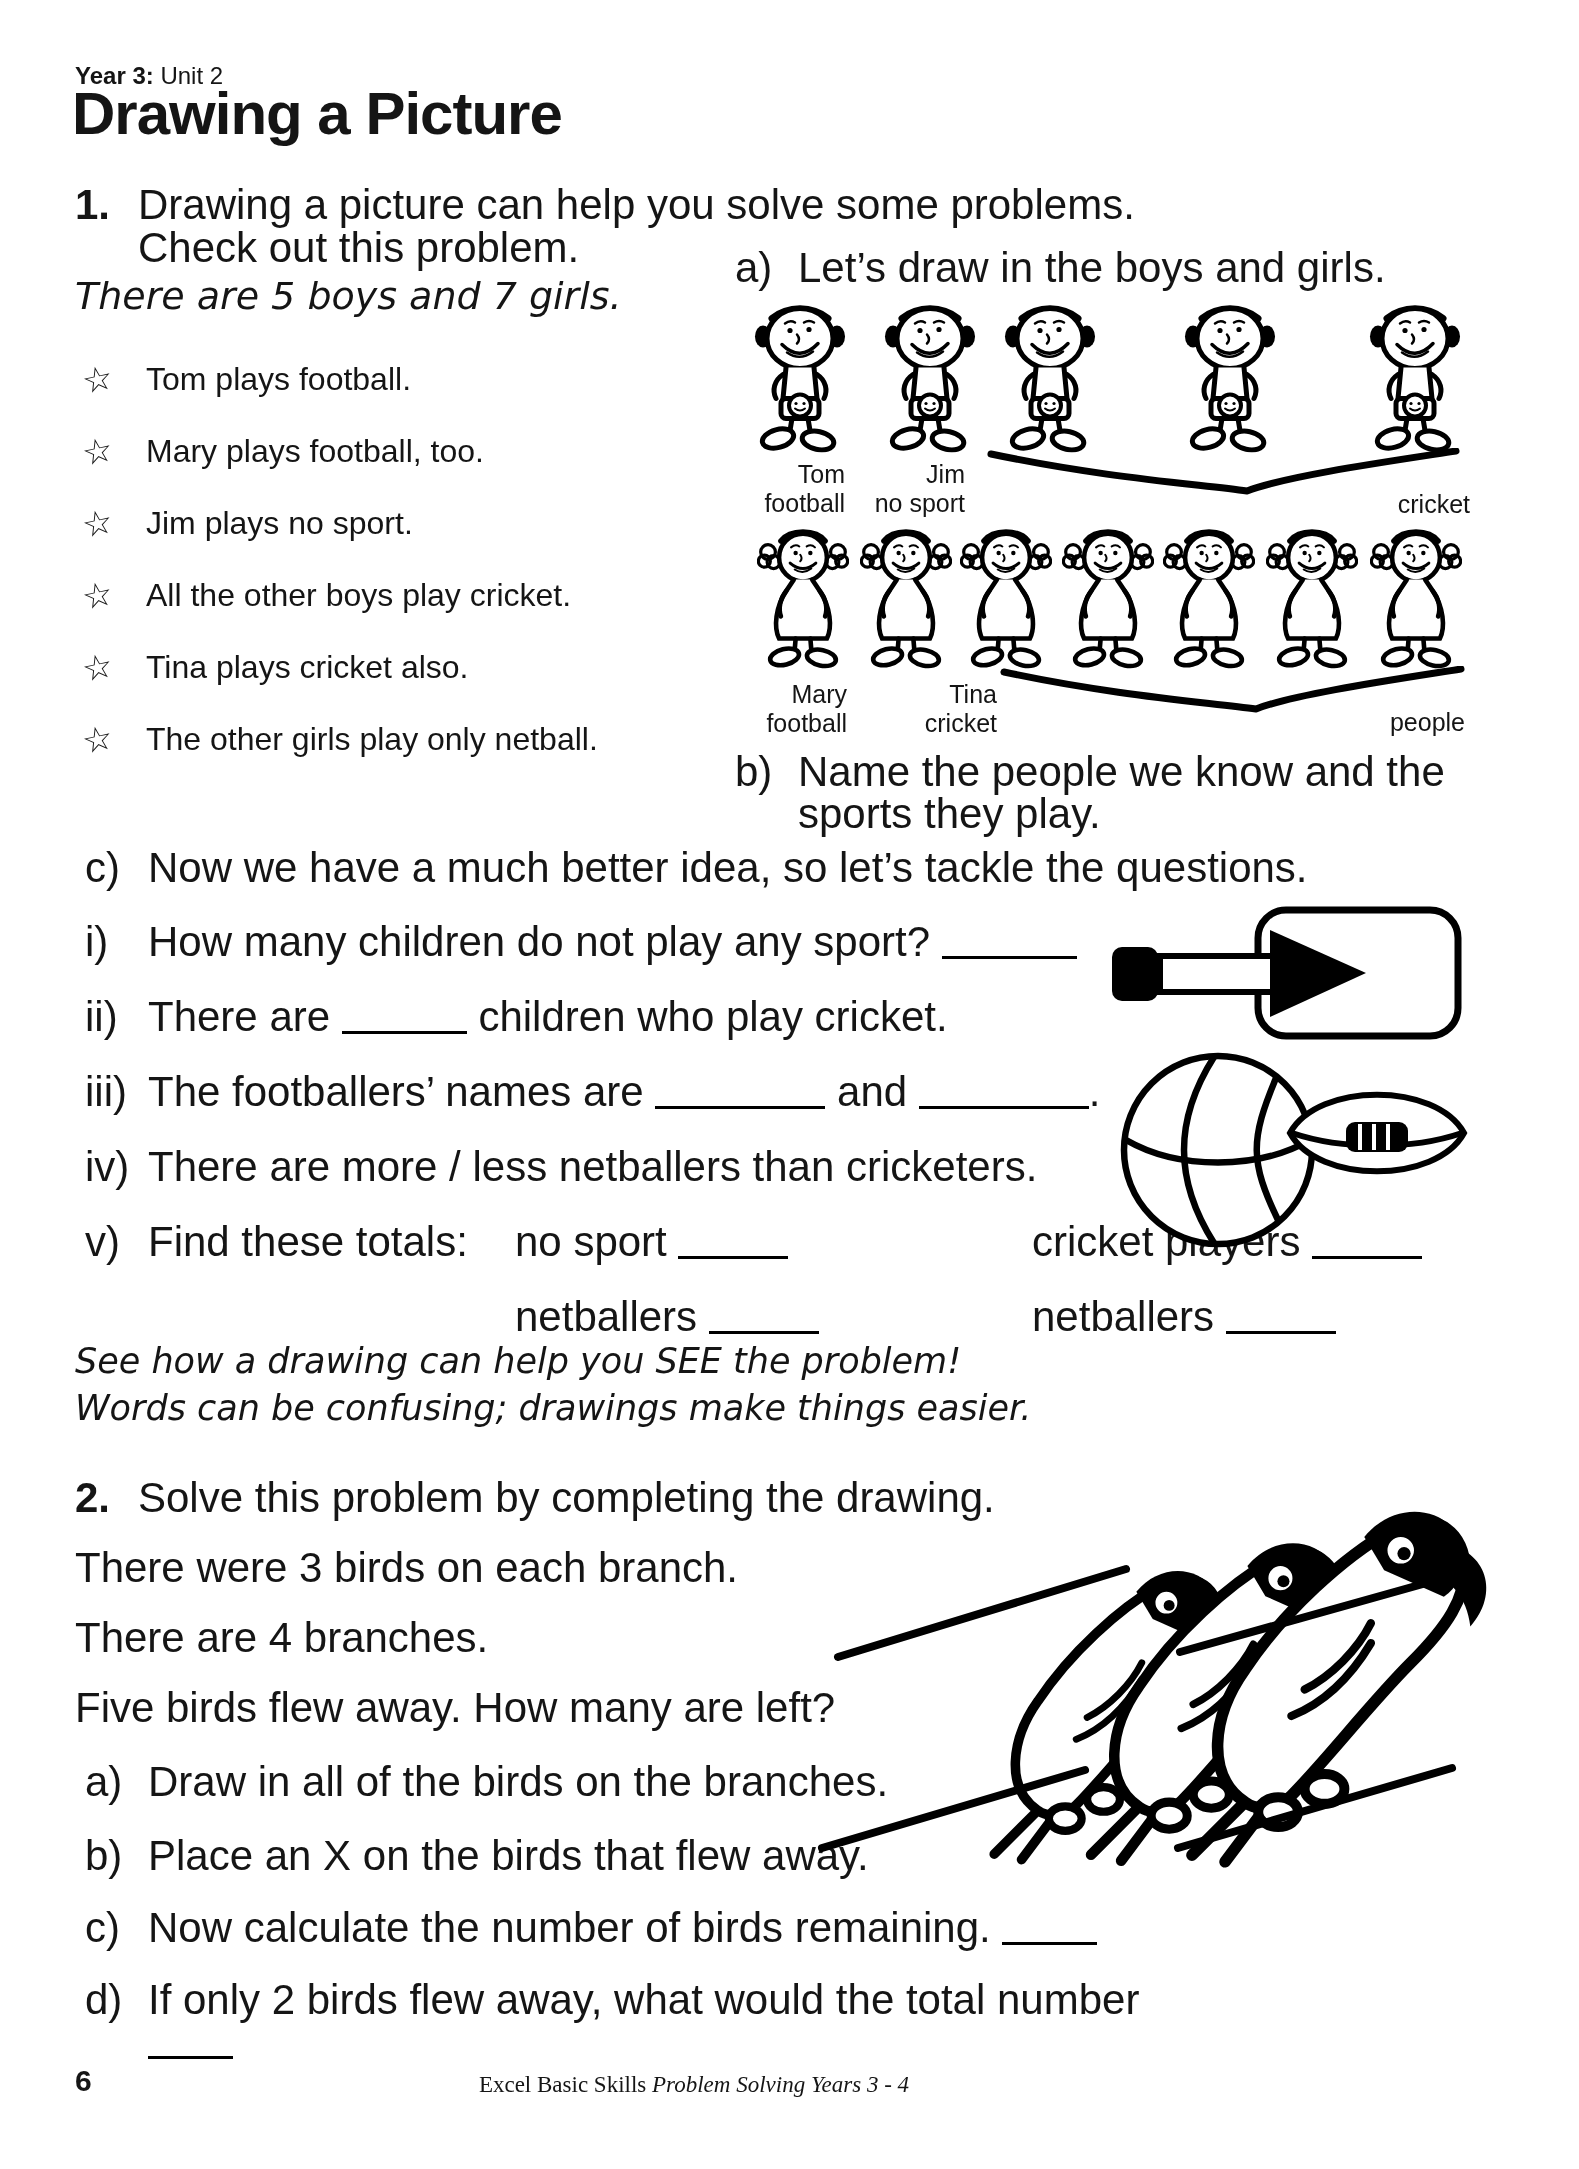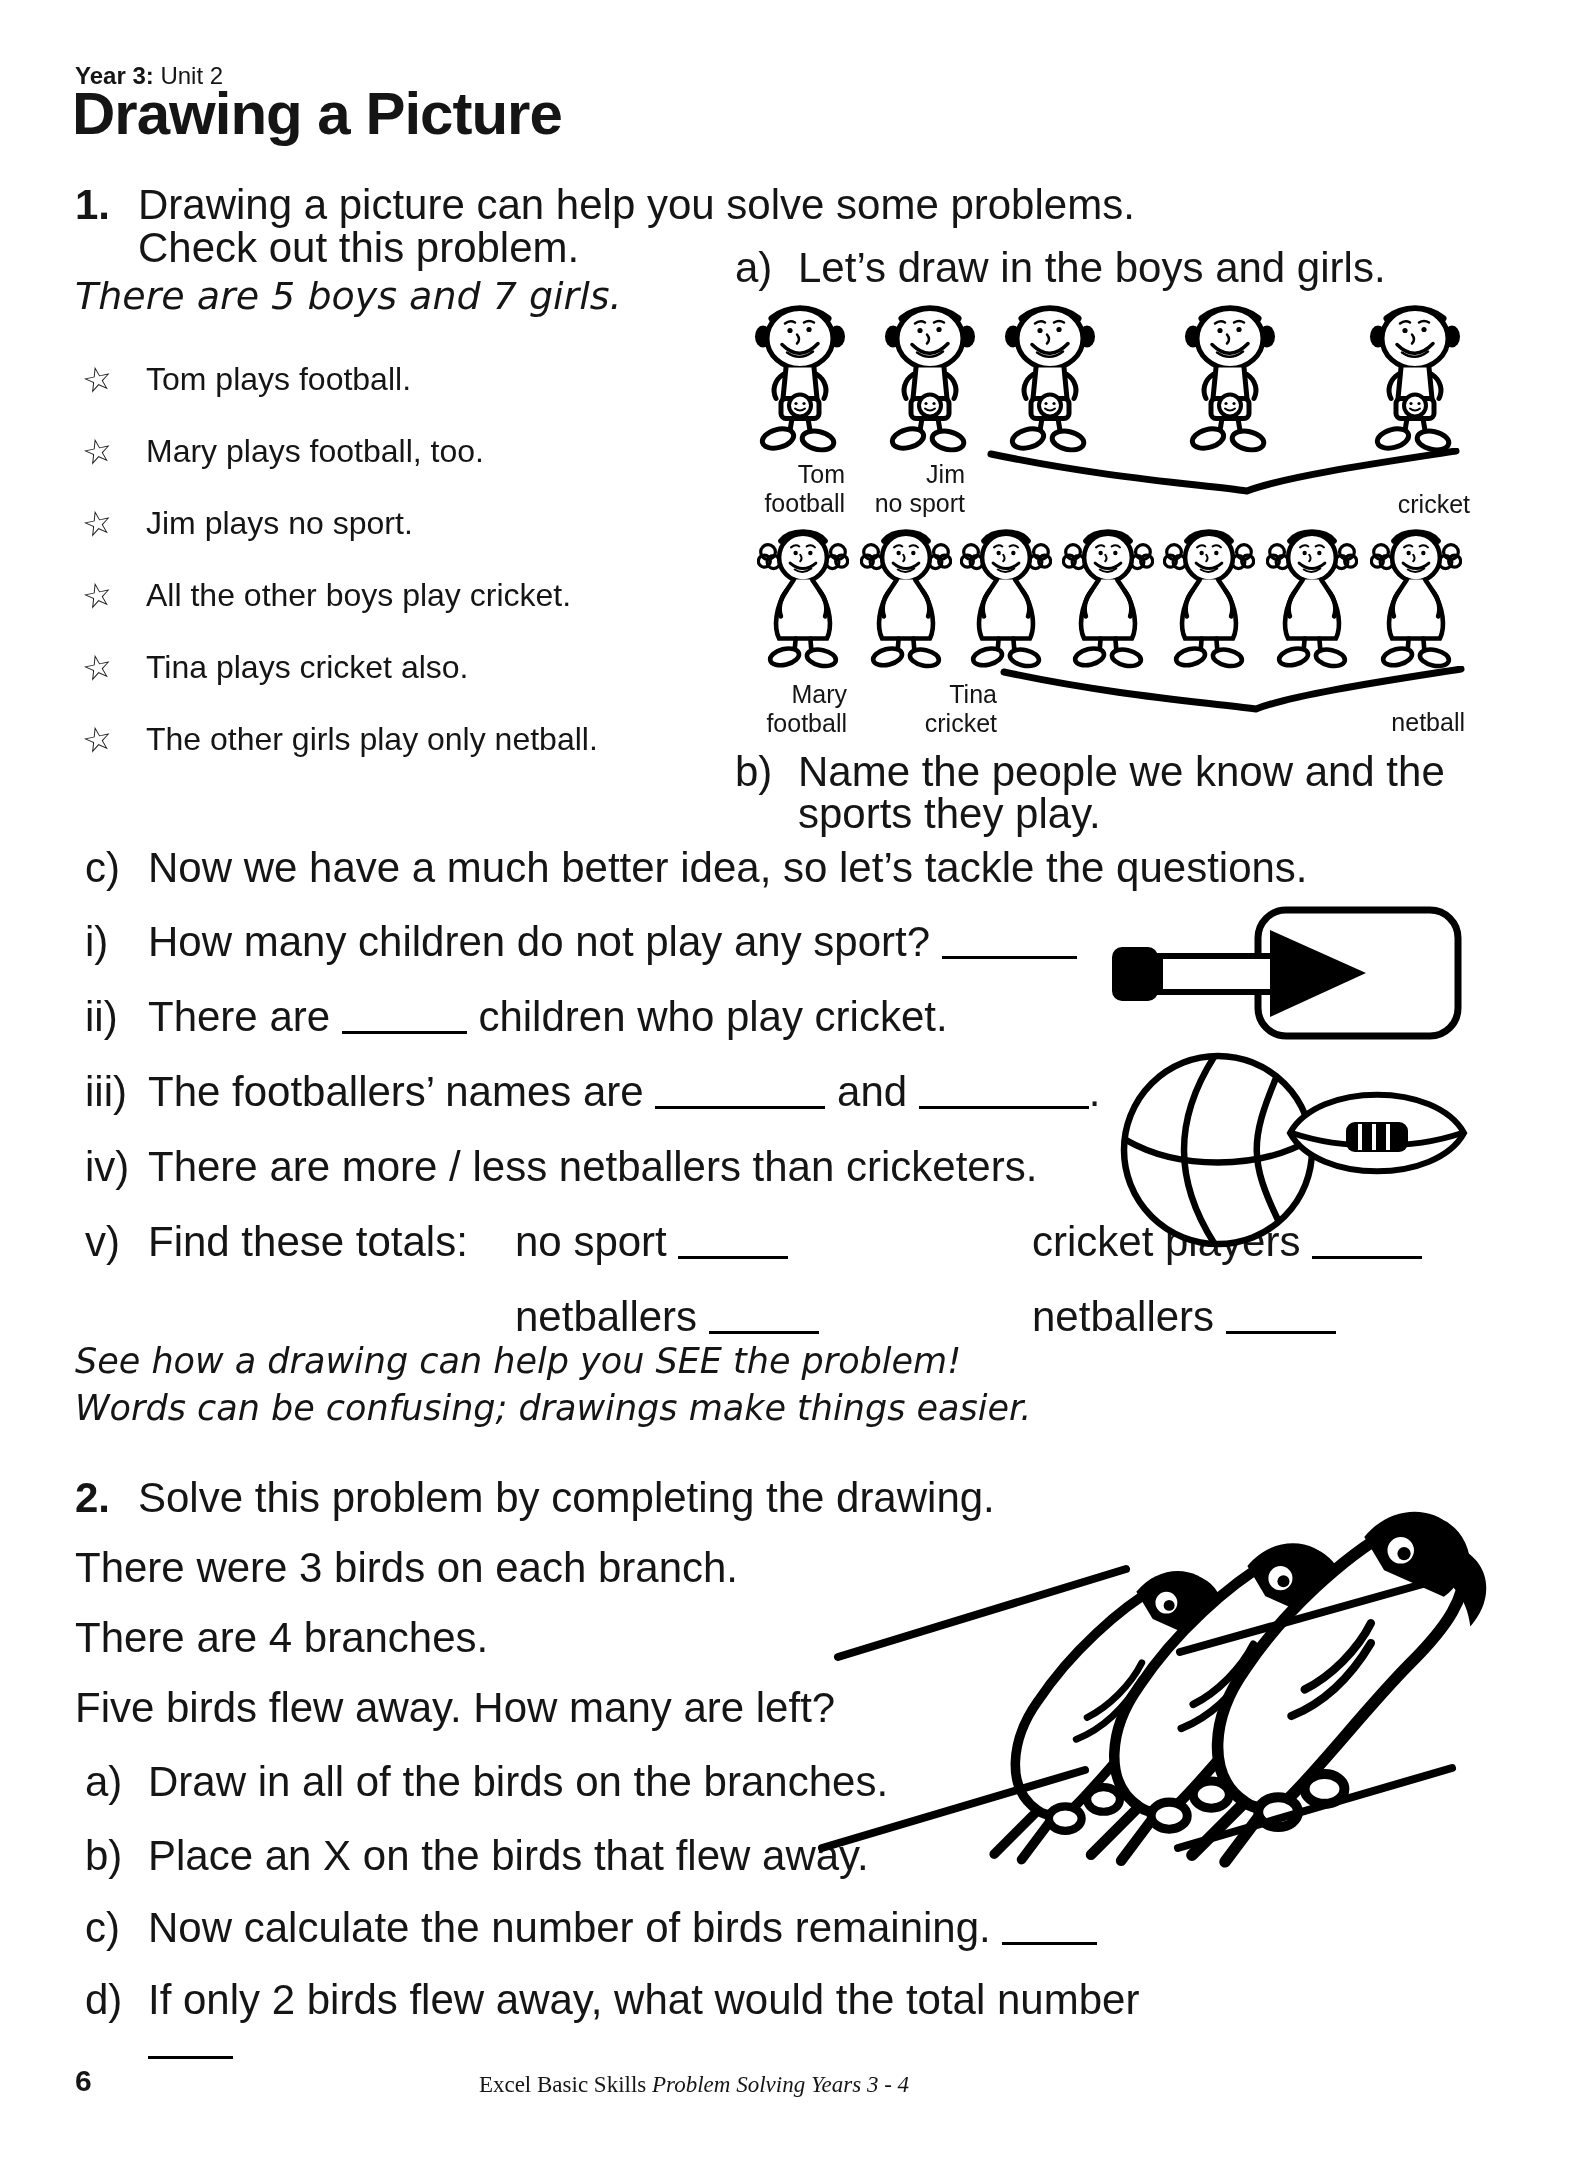--- a/index.html
+++ b/index.html
@@ -172,21 +172,21 @@
     <div>Mary</div>
     <div>football</div>
   </div>
 <div class="figlabel" style="left:892px;top:680px;width:105px">
     <div>Tina</div>
     <div>cricket</div>
   </div>
 <svg class="art" style="left:998px;top:666px" width="470" height="50" viewBox="0 0 470 50">
   <path d="M6,6 C118,30 208,36 258,43 C296,28 400,13 463,3" stroke="#000" stroke-width="7" fill="none" stroke-linecap="round"></path>
 </svg>
-<div class="figlabel" style="left:995px;top:708px;width:470px">netball</div>
+<div class="figlabel" style="left:995px;top:708px;width:470px">people</div>
 
 <div class="row" style="left:735px;top:752px"><span class="label">b)</span><span>Name the people we know and the</span></div>
 <div class="row" style="left:798px;top:794px">sports they play.</div>
 
 <div class="row" style="left:85px;top:848px"><span class="label">c)</span><span>Now we have a much better idea, so let’s tackle the questions.</span></div>
 
 <div class="row" style="left:85px;top:922px"><span class="label">i)</span><span><span>How many children do not play any sport? </span><span class="blank" style="width: 135px;"></span></span></div>
 <div class="row" style="left:85px;top:997px"><span class="label">ii)</span><span><span>There are </span><span class="blank" style="width: 125px;"></span><span> children who play cricket.</span></span></div>
 <div class="row" style="left:85px;top:1072px"><span class="label">iii)</span><span><span>The footballers’ names are </span><span class="blank" style="width: 170px;"></span><span> and </span><span class="blank" style="width: 170px;"></span><span>.</span></span></div>
 <div class="row" style="left:85px;top:1147px"><span class="label">iv)</span><span><span>There are more / less netballers than cricketers.</span></span></div>

